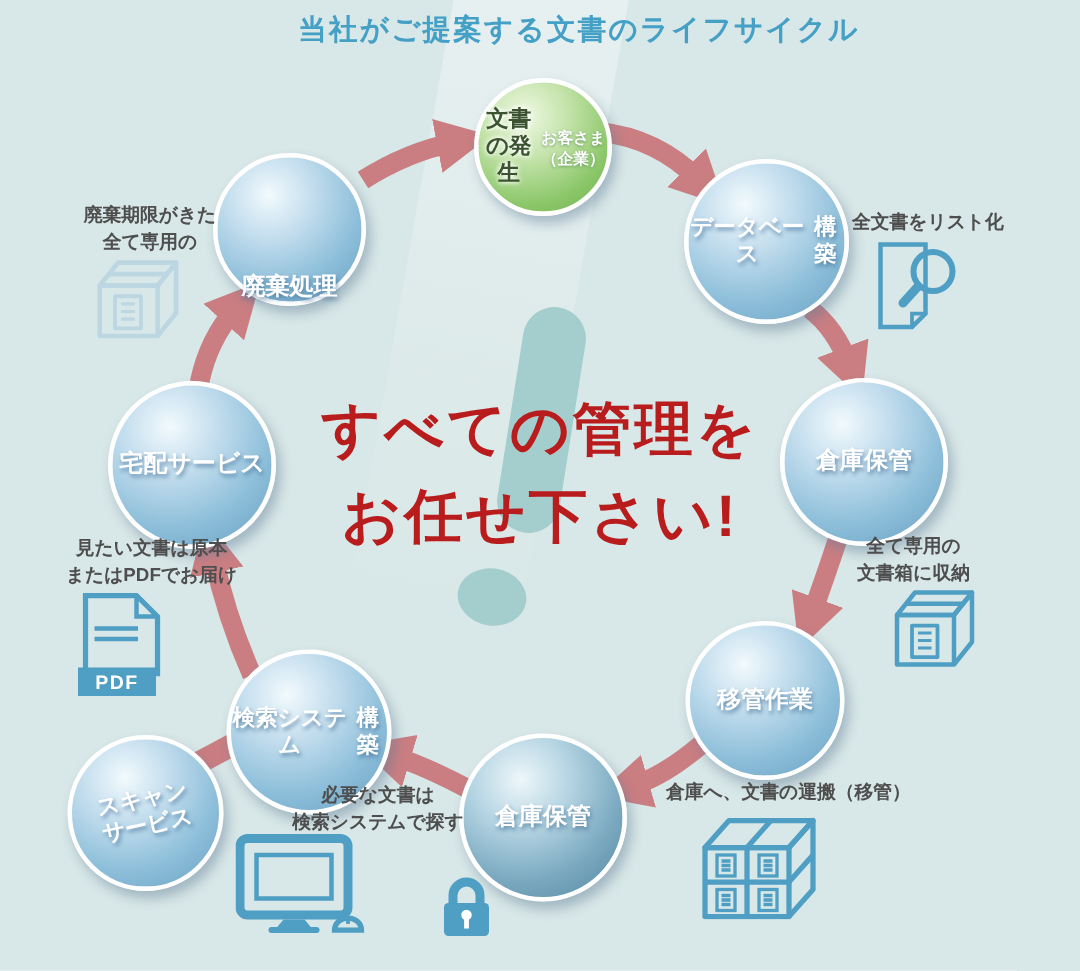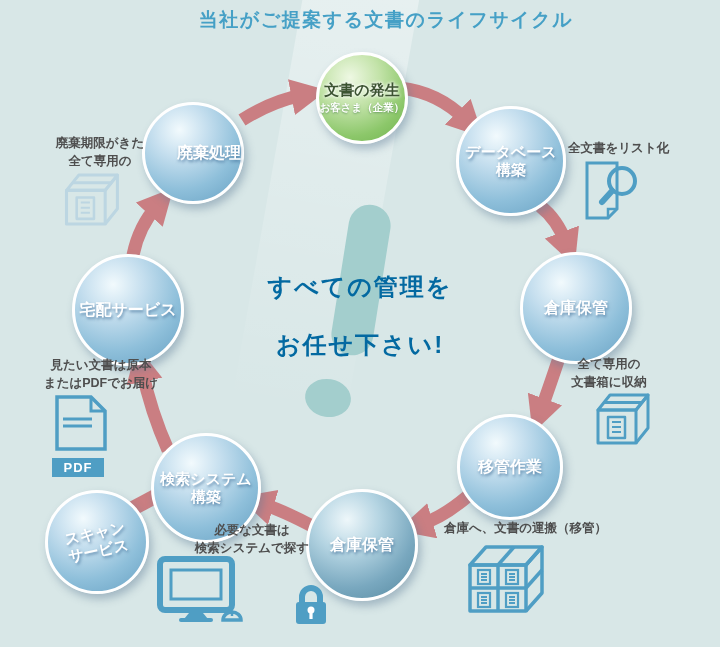--- a/index.html
+++ b/index.html
@@ -13,43 +13,43 @@
   .title{position:absolute;left:0;top:7px;width:720px;text-align:center;
     color:#45a0c6;font-size:19px;font-weight:bold;letter-spacing:1.5px;padding-left:26px;}
 
   
   .excl-bar{position:absolute;left:340px;top:204px;width:42px;height:152px;
     background:#a3cecd;border-radius:21px;transform:rotate(9deg);}
   .excl-dot{position:absolute;left:305px;top:379px;width:46px;height:38px;
     background:#a3cecd;border-radius:50%;transform:rotate(9deg);}
 
   .center-msg{position:absolute;left:165px;top:258px;width:390px;text-align:center;
-    color:#0369a1;font-size:24px;font-weight:bold;letter-spacing:2px;line-height:58px;}
+    color:#b91c1c;font-size:39px;font-weight:bold;letter-spacing:2px;line-height:58px;}
 
   svg.arrows{position:absolute;left:0;top:0;}
 
   .node{position:absolute;border-radius:50%;border:3px solid #fff;
-    display:flex;flex-direction:column;align-items:center;justify-content:center;
+    display:flex;align-items:center;justify-content:center;
     text-align:center;color:#fff;font-weight:bold;box-sizing:border-box;
     background:radial-gradient(circle at 36% 26%,#f2fafd 0%,#c4deee 30%,#8ebfda 64%,#66a0c2 100%);
     box-shadow:3px 5px 8px rgba(95,125,150,.45);}
   .node .lbl{font-size:16px;line-height:1.2;text-shadow:1px 2px 3px rgba(70,115,155,.75);}
   .node.small .lbl{font-size:15px;}
   .node.green{background:radial-gradient(circle at 36% 26%,#eef8e3 0%,#c3e3a9 35%,#8cc76a 70%,#6fb24e 100%);}
   .node.green .lbl{color:#3c5332;text-shadow:0 0 3px #fff,0 0 4px #fff;font-size:15px;}
   .node.green .sub{color:#fff;font-size:10.5px;font-weight:bold;text-shadow:0 1px 2px rgba(90,140,90,.8);margin-top:2px;}
   .node.dark{background:radial-gradient(circle at 36% 26%,#eef7fa 0%,#b4d4e2 32%,#79a8bf 66%,#55889f 100%);}
   .node.tilt .lbl{transform:rotate(-12deg);}
 
   .ann{position:absolute;color:#4e4e4e;font-size:12.5px;font-weight:bold;line-height:1.45;}
   .ann.center{text-align:center;}
   .ann .ln{display:block;white-space:nowrap;}
 
   .icon{position:absolute;}
-  .pdf-badge{position:absolute;left:52px;top:458px;width:52px;height:19px;
+  .pdf-badge{position:absolute;left:52px;top:445px;width:52px;height:19px;
     background:#4f9ec4;color:#fff;font-size:13px;font-weight:bold;
     text-align:center;line-height:19px;letter-spacing:1px;}
 </style>
 </head>
 <body>
 
 <div id="stage">
 
   <div class="bg-ray"></div>
 

